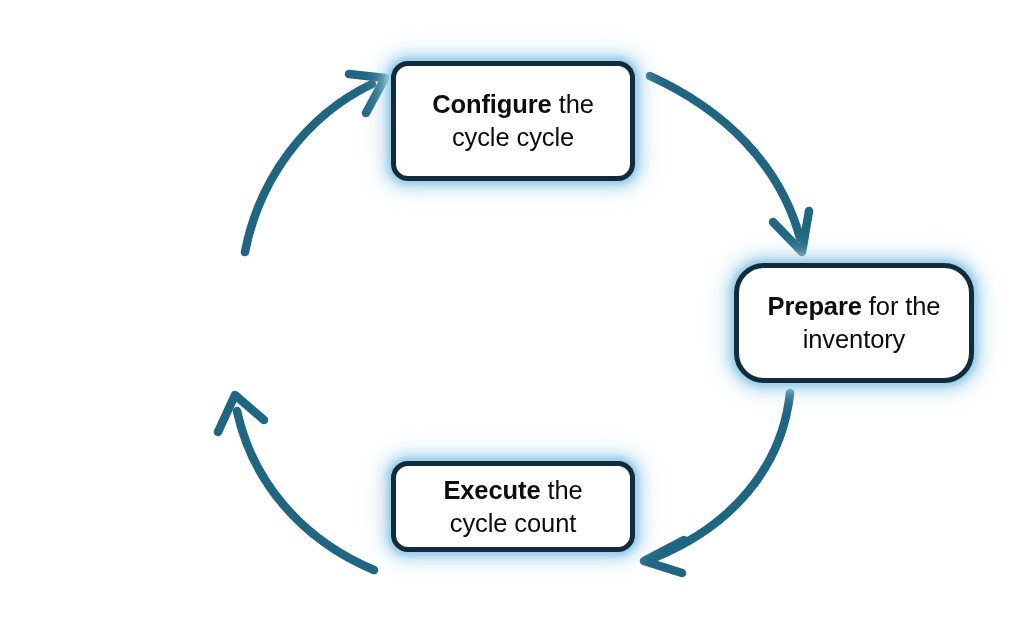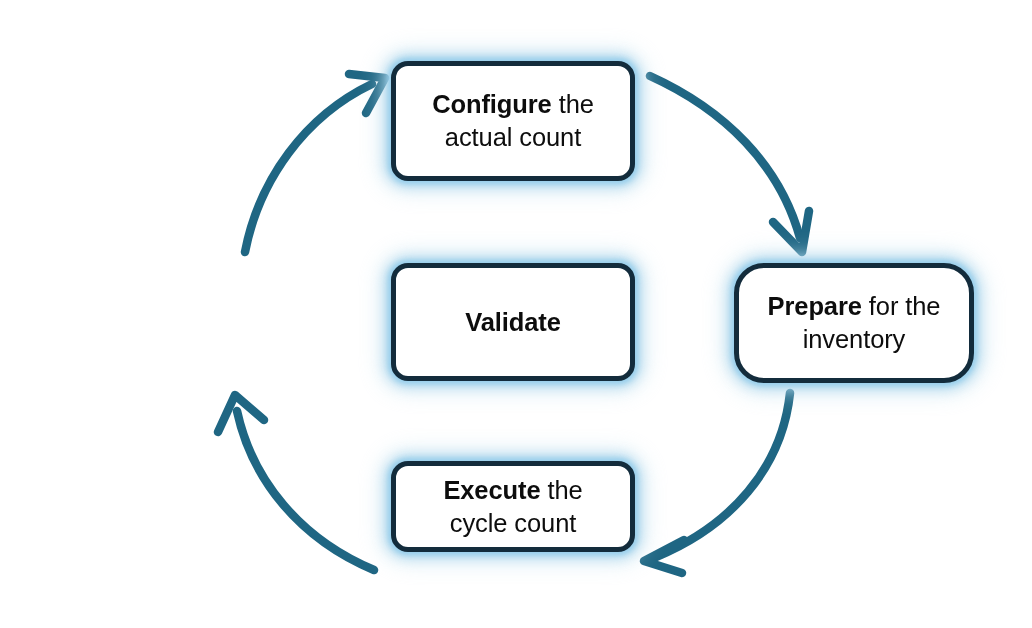--- a/index.html
+++ b/index.html
@@ -121,38 +121,33 @@
 
     <g>
       <path d="M 245 252 C 259 180, 305 116, 372 84" fill="none" stroke="#1f6683" stroke-width="8.5" stroke-linecap="round"></path>
       <path d="M 349 74 L 385 78 L 366 113" fill="none" stroke="#1f6683" stroke-width="8.5" stroke-linecap="round" stroke-linejoin="round"></path>
     </g>
   </svg>
 
   <div class="node-box" id="box-configure">
     <div class="node-text">
       <span class="lead">Configure</span><span> the</span><br>
-      <span>actual count</span>
+      <span>cycle cycle</span>
     </div>
   </div>
 
   <div class="node-box" id="box-prepare">
     <div class="node-text">
       <span class="lead">Prepare</span><span> for the</span><br>
       <span>inventory</span>
     </div>
   </div>
 
   <div class="node-box" id="box-execute">
     <div class="node-text">
       <span class="lead">Execute</span><span> the</span><br>
       <span>cycle count</span>
     </div>
   </div>
 
 
-  <div class="node-box" id="box-validate">
-    <div class="node-text">
-      <span class="lead">Validate</span>
-    </div>
-  </div>
 
 </div>
 
 </body></html>

